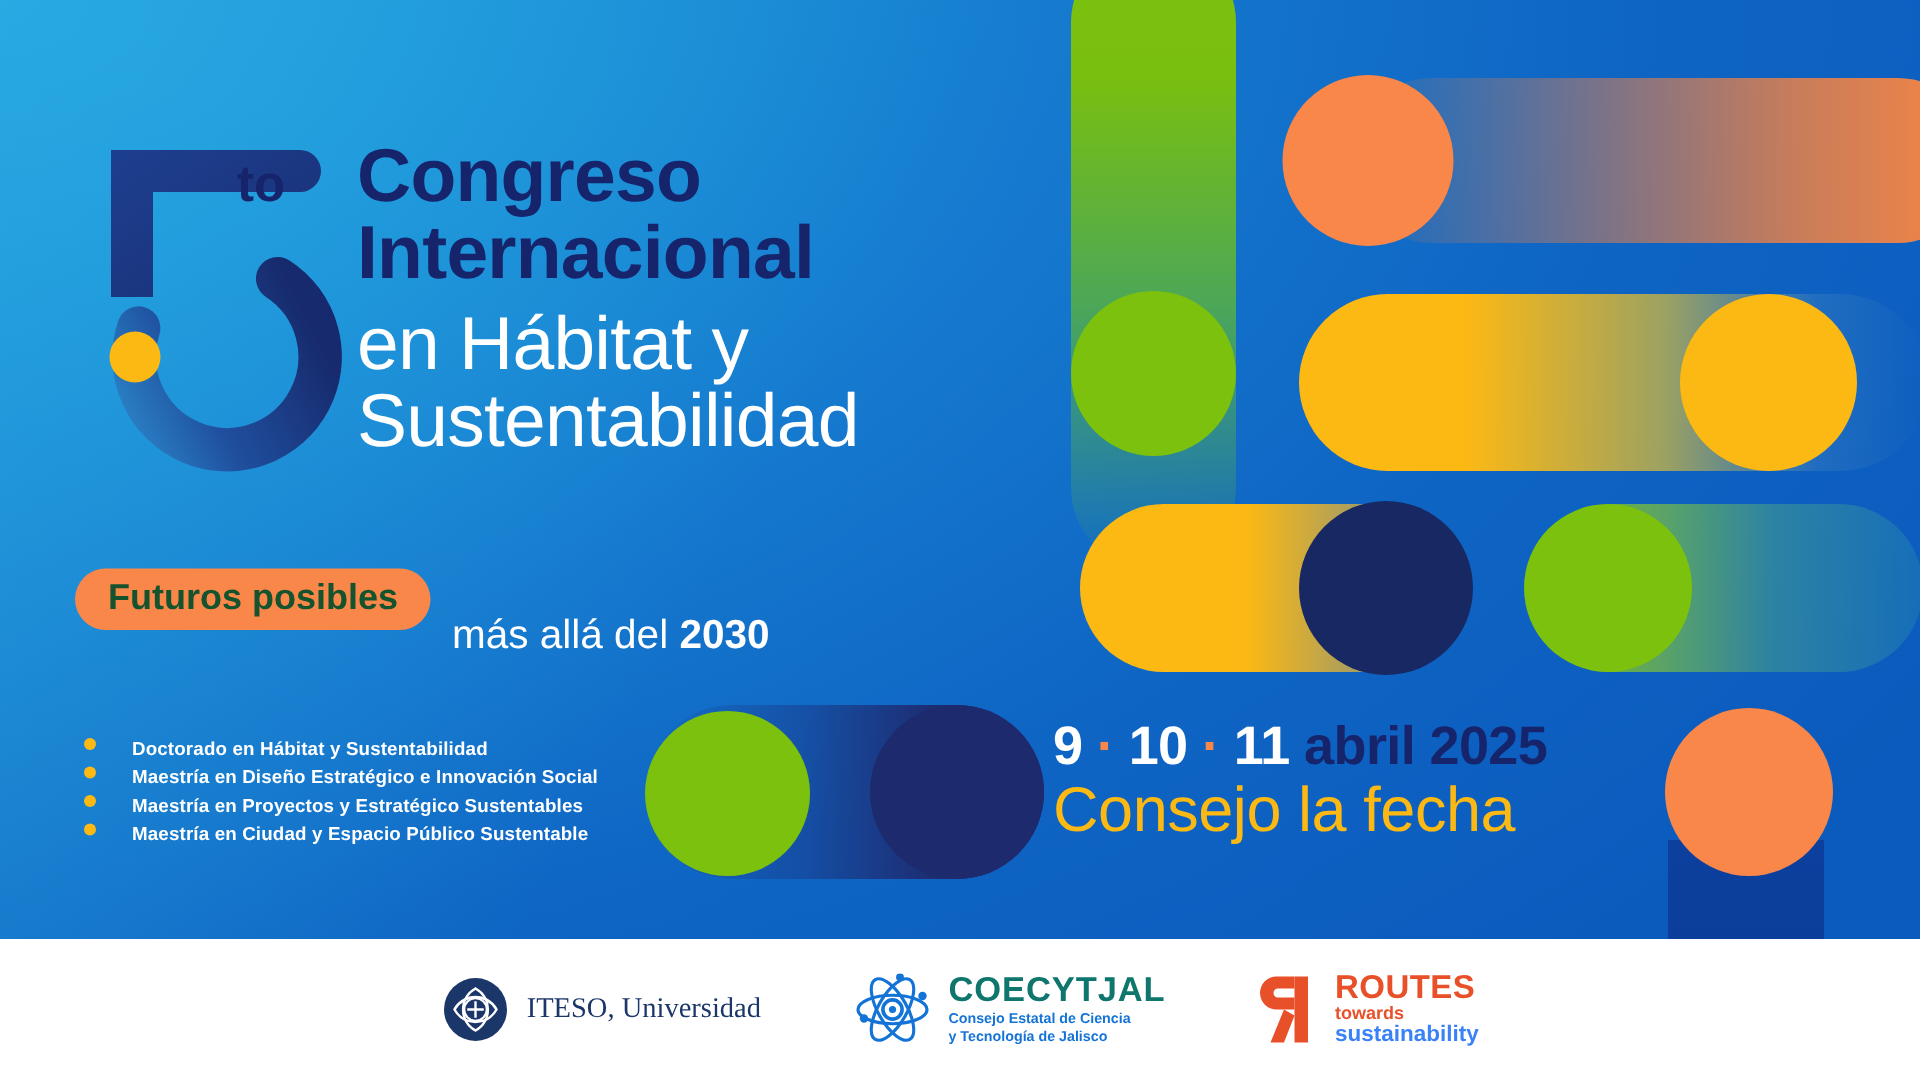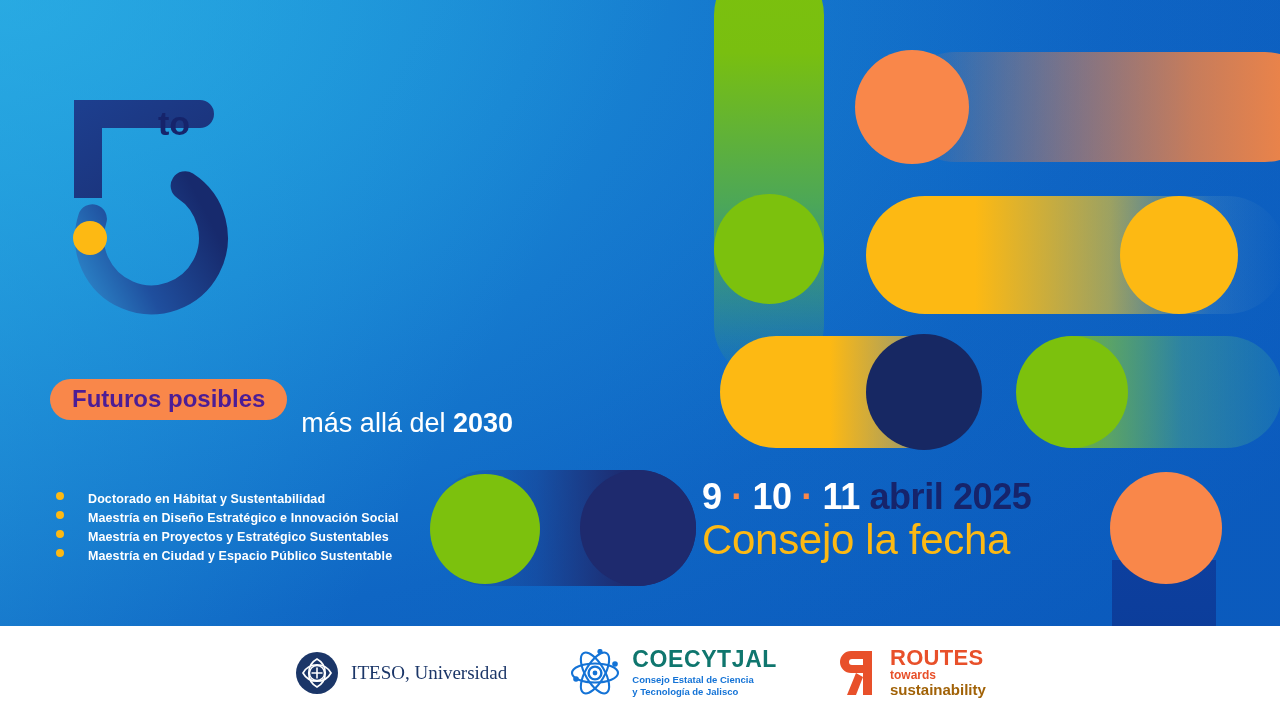--- a/index.html
+++ b/index.html
@@ -80,21 +80,21 @@
   .numeral-block { position:absolute; left:48px; top:78px; width:220px; height:240px; }
   .numeral-svg { display:block; }
 
   .title-block { position:absolute; left:238px; top:92px; width:470px; }
   .title-line { line-height:1.02; letter-spacing:-0.5px; }
   .title-navy { color:#16246b; font-weight:bold; font-size:50px; }
   .title-white { color:#ffffff; font-weight:normal; font-size:50px; }
 
   .tagline { position:absolute; left:50px; top:362px; display:flex; align-items:center; gap:14px; }
   .pill-badge {
-    background:#f9874a; color:#4c1d95; font-weight:bold; font-size:24px;
+    background:#f9874a; color:#14532d; font-weight:bold; font-size:24px;
     padding:8px 22px 9px 22px; border-radius:30px; line-height:1; white-space:nowrap;
   }
   .tagline-rest { color:#ffffff; font-size:27px; line-height:1; white-space:nowrap;margin-top:48px; }
   .tagline-rest b { font-weight:bold; }
 
   .program-list { position:absolute; left:56px; top:492px; }
   .program-item { display:flex; align-items:flex-start; gap:24px; margin-bottom:5px; }
   .prog-dot { width:8px; height:8px; border-radius:50%; background:#fdb913; flex:none; }
   .prog-label { color:#ffffff; font-size:12.5px; font-weight:bold; white-space:nowrap; letter-spacing:.1px; }
 
@@ -109,21 +109,21 @@
   
   .footer { position:absolute; left:0; top:626px; width:1280px; height:94px; background:#ffffff; }
   .logo-row { position:absolute; left:0; top:0; width:1280px; height:94px; display:flex; align-items:center; justify-content:center; gap:62px; }
   .logo { display:flex; align-items:center; gap:11px; }
 
   .iteso-text { color:#1b3668; font-family:"Liberation Serif", serif; font-size:19px; line-height:1.16; white-space:nowrap; }
   .coecyt-main { color:#0f766e; font-weight:bold; font-size:23px; letter-spacing:.6px; line-height:1; }
   .coecyt-sub { color:#1473d6; font-weight:bold; font-size:9.5px; line-height:1.25; white-space:nowrap; margin-top:3px; }
   .routes-1 { color:#e8502a; font-weight:bold; font-size:22px; line-height:1; letter-spacing:.3px; }
   .routes-2 { color:#e8502a; font-weight:bold; font-size:12px; line-height:1.12; }
-  .routes-3 { color:#a16207; font-weight:bold; font-size:15px; line-height:1.12; }
+  .routes-3 { color:#3b82f6; font-weight:bold; font-size:15px; line-height:1.12; }
 </style>
 </head>
 <body>
 
 <div id="stage">
 
   <div class="bg-blue"></div>
   <div class="bg-sheen"></div>
 
   <div class="shapes">
@@ -162,20 +162,26 @@
 
         <path d="M26 22 L152 22 A14 14 0 0 1 152 50 L54 50 L54 120 L26 120 Z" fill="url(#gStem)"></path>
 
         <path d="M42 160 A62 62 0 1 0 120 100" fill="none" stroke="url(#gRing)" stroke-width="29" stroke-linecap="round" transform="rotate(18 104 158)"></path>
 
         <circle cx="42" cy="160" r="17" fill="#fdb913"></circle>
       </svg>
       <div style="position:absolute; left:110px; top:28px; color:#16246b; font-weight:bold; font-size:34px; line-height:1;">to</div>
     </div>
 
+    <div class="title-block">
+      <div class="title-line title-navy">Congreso</div>
+      <div class="title-line title-navy">Internacional</div>
+      <div class="title-line title-white" style="margin-top:10px;">en Hábitat y</div>
+      <div class="title-line title-white">Sustentabilidad</div>
+    </div>
 
     <div class="tagline">
       <span class="pill-badge">Futuros posibles</span>
       <span class="tagline-rest">
         <span>más allá del</span>
         <b>2030</b>
       </span>
     </div>
 
     <div class="program-list">

